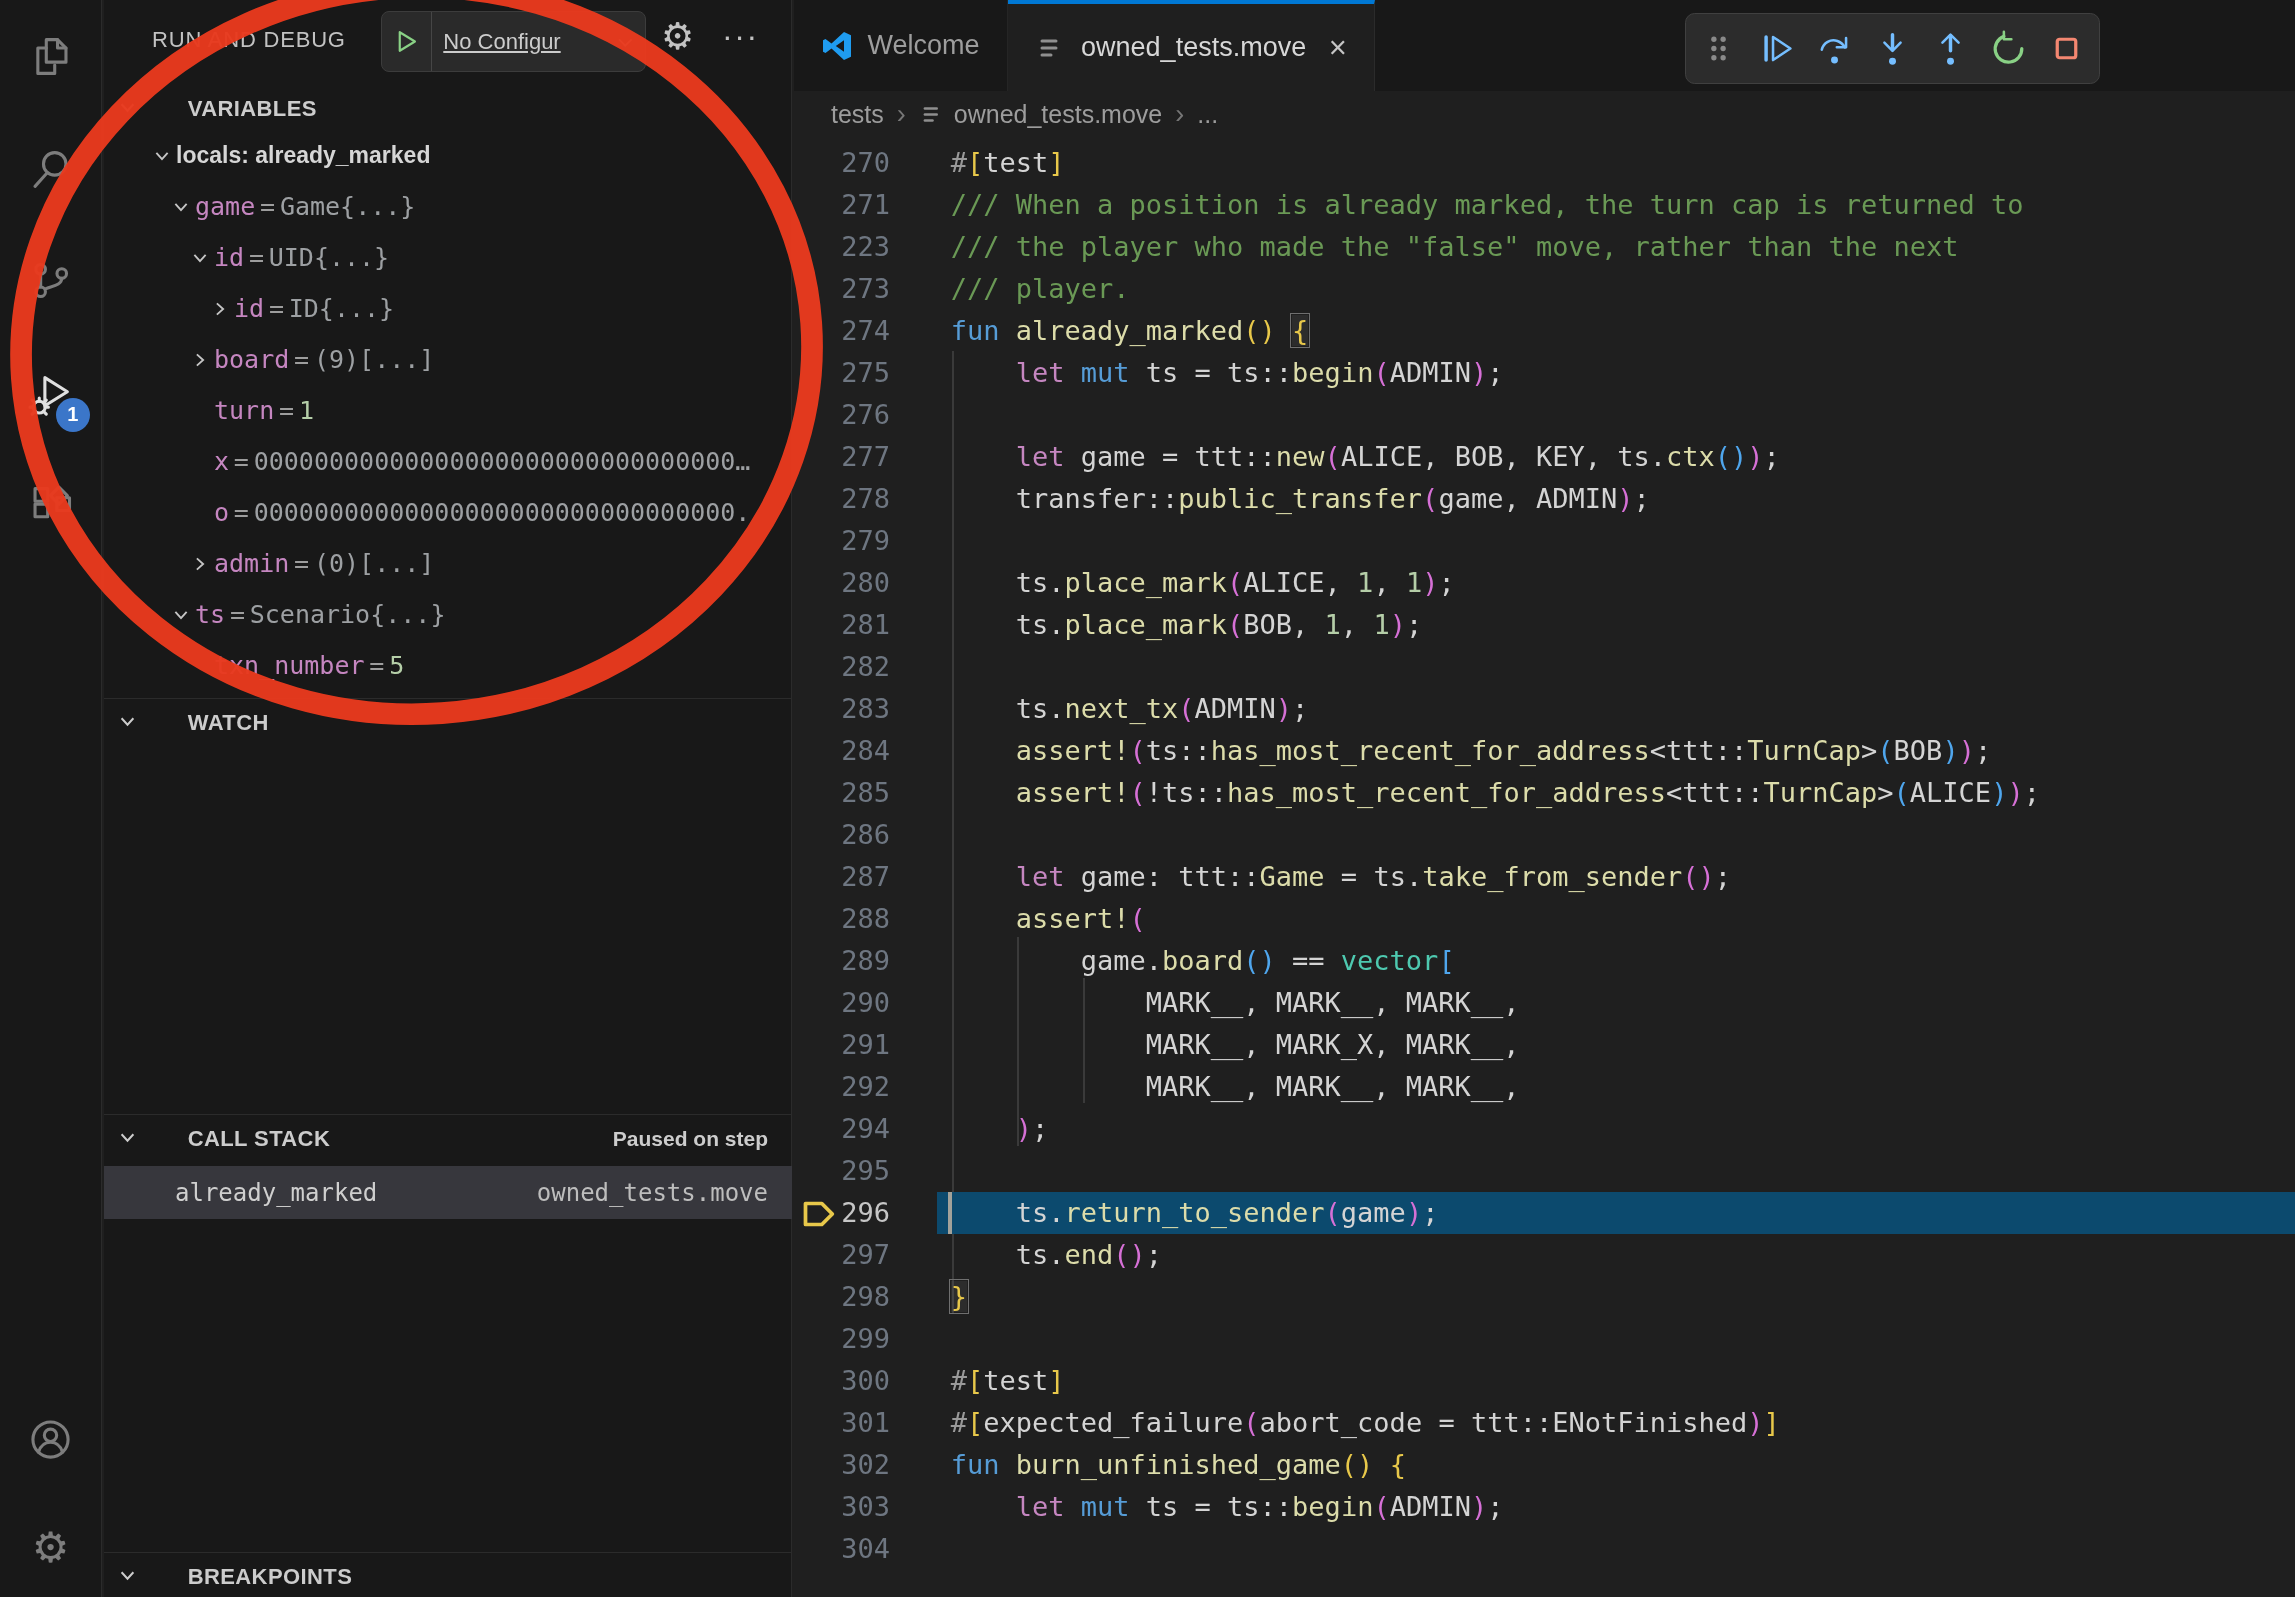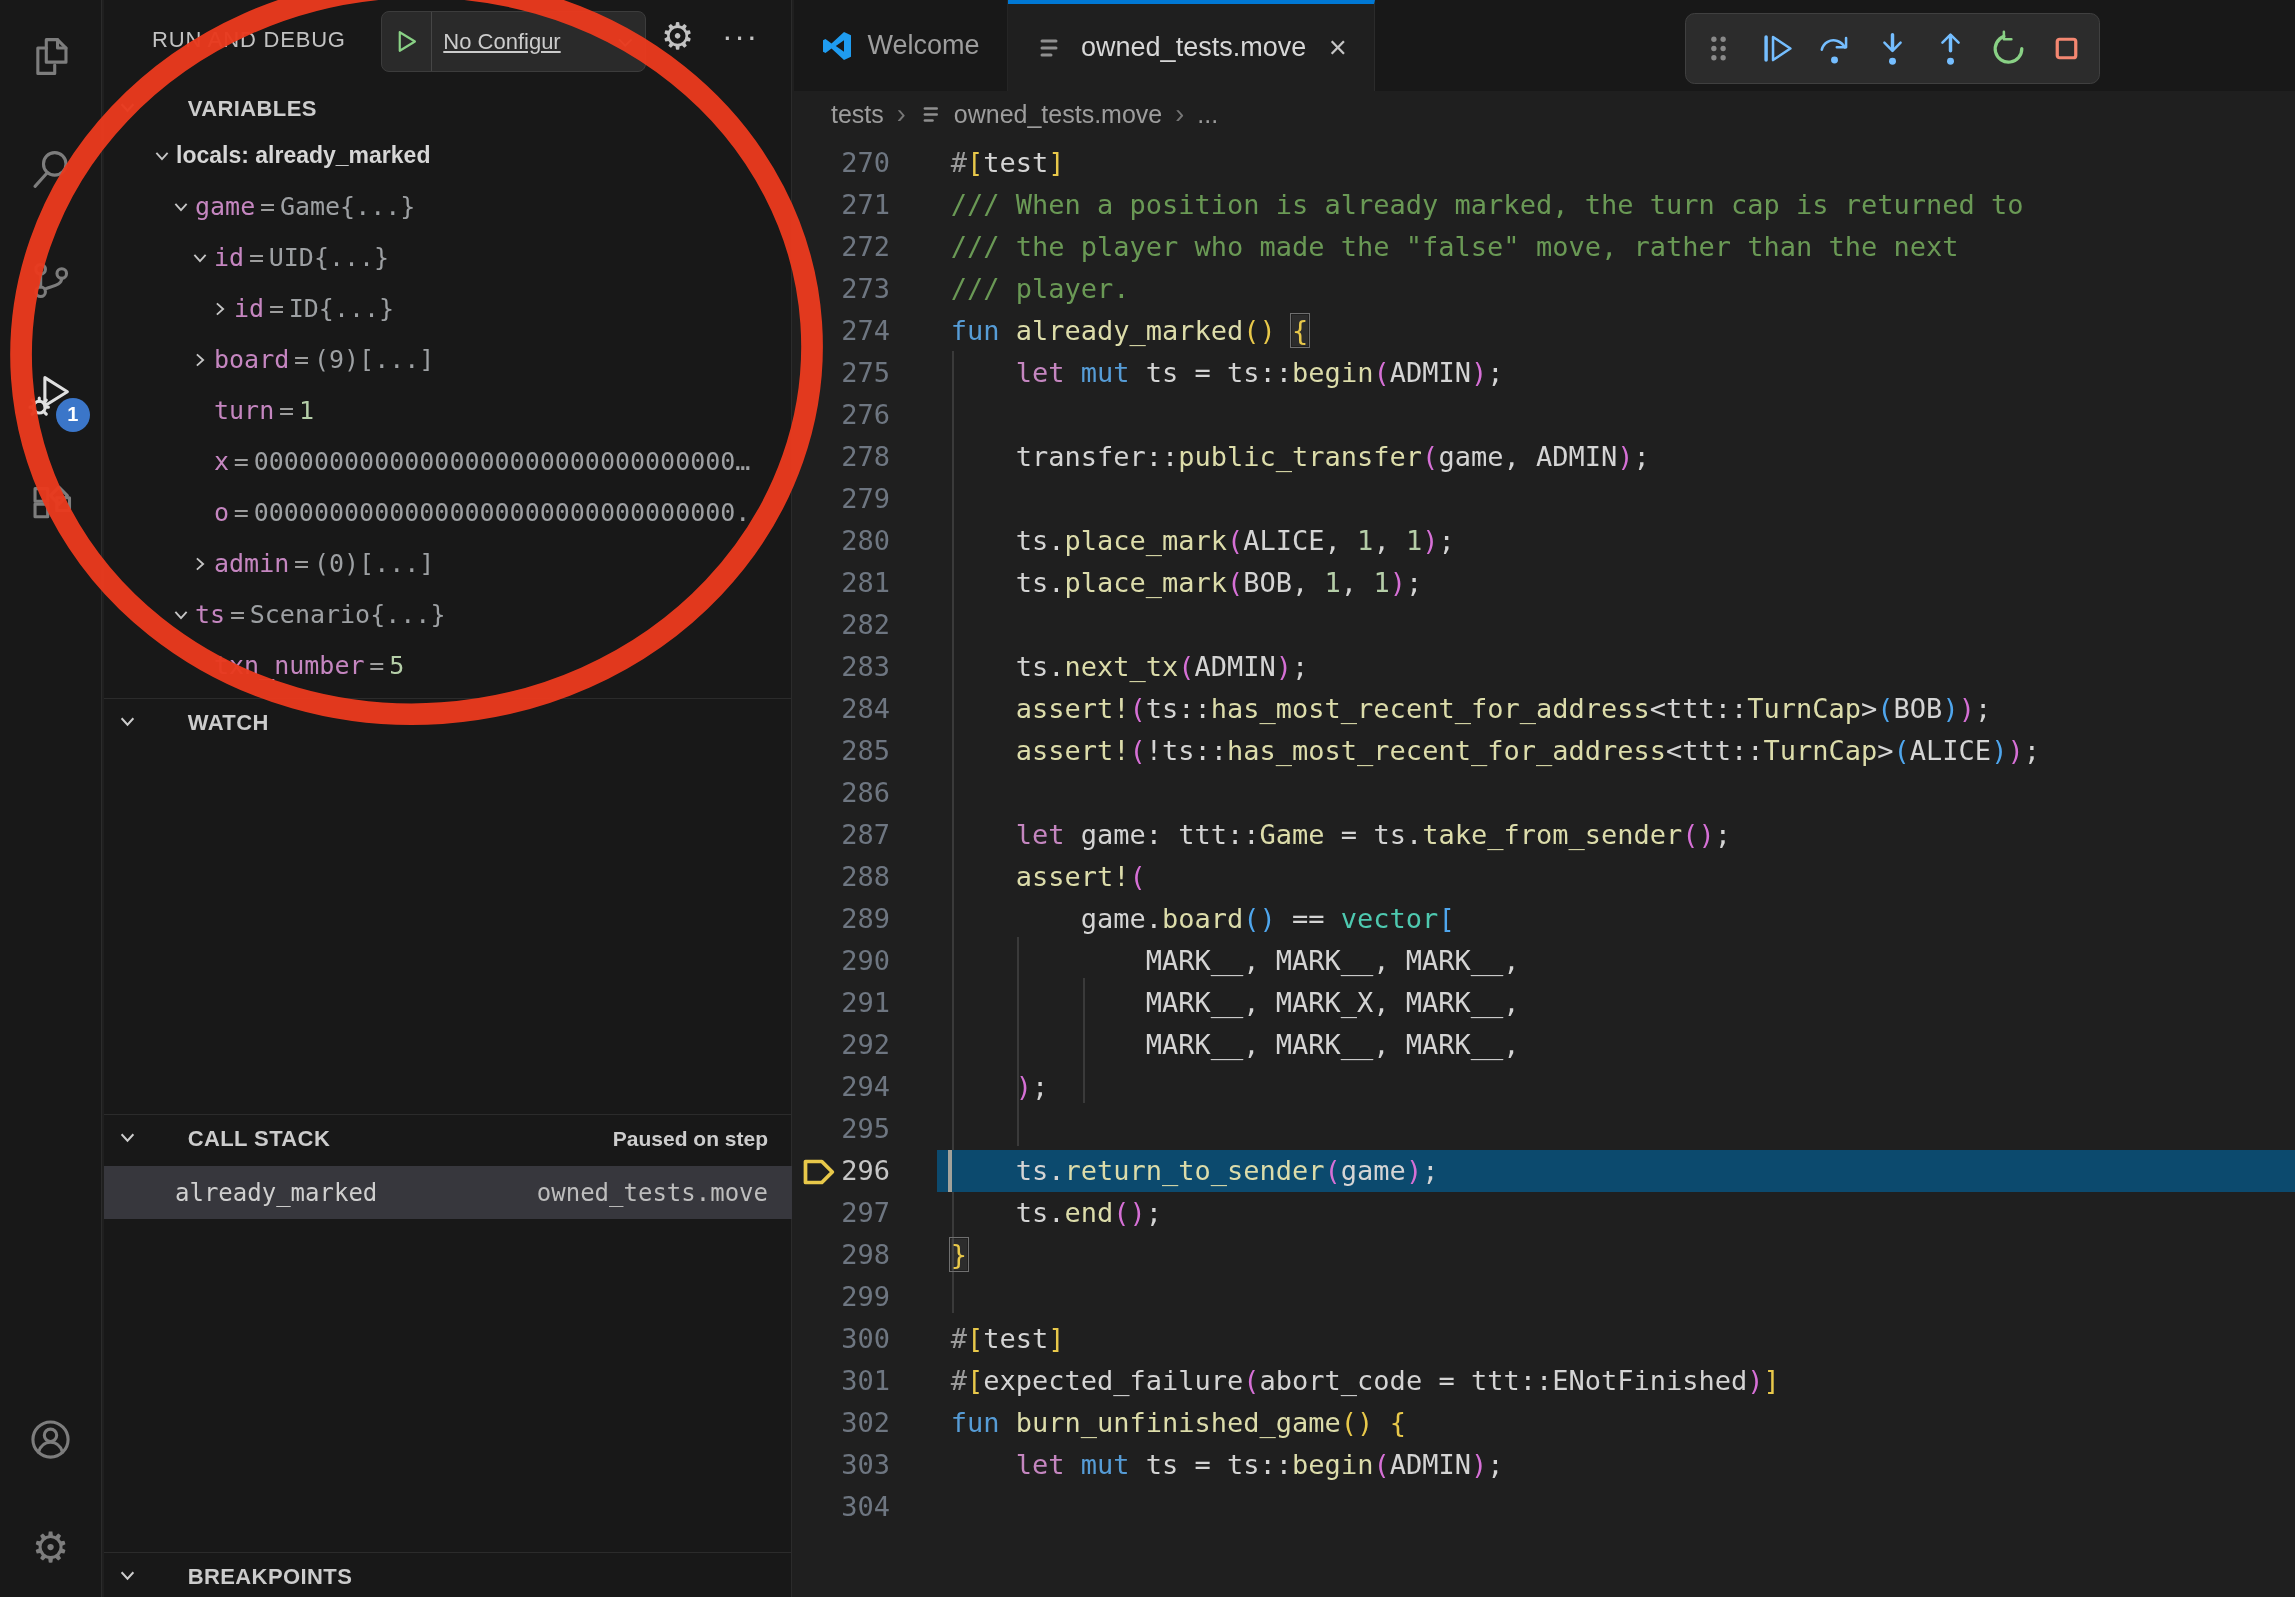--- a/index.html
+++ b/index.html
@@ -411,25 +411,26 @@
         <span class="crumb">
           <span>...</span>
         </span>
       </div>
     <div class="codewrap" id="codewrap">
       <div class="iguide" style="left:158px; top:209px; height:962px;"></div>
       <div class="iguide" style="left:223px; top:795px; height:209px;"></div>
       <div class="iguide" style="left:289px; top:836px; height:125px;"></div>
     <div class="line"><div class="gutter">270</div><div class="ltext"><span class="tk-a">#</span><span class="tk-g1">[</span><span class="tk-d">test</span><span class="tk-g1">]</span></div></div>
         <div class="line"><div class="gutter">271</div><div class="ltext"><span class="tk-c">/// When a position is already marked, the turn cap is returned to</span></div></div>
-        <div class="line"><div class="gutter">272</div><div class="ltext"><span class="tk-c">/// the player who made the "false" move, rather than the next</span></div></div>
+        <div class="line"><div class="gutter">223</div><div class="ltext"><span class="tk-c">/// the player who made the "false" move, rather than the next</span></div></div>
         <div class="line"><div class="gutter">273</div><div class="ltext"><span class="tk-c">/// player.</span></div></div>
         <div class="line"><div class="gutter">274</div><div class="ltext"><span class="tk-k">fun</span><span class="tk-d"> </span><span class="tk-f">already_marked</span><span class="tk-g1">()</span><span class="tk-d"> </span><span class="tk-g1m">{</span></div></div>
         <div class="line"><div class="gutter">275</div><div class="ltext"><span class="tk-d">    </span><span class="tk-m">let</span><span class="tk-d"> </span><span class="tk-k">mut</span><span class="tk-d"> ts = ts::</span><span class="tk-f">begin</span><span class="tk-g2">(</span><span class="tk-d">ADMIN</span><span class="tk-g2">)</span><span class="tk-d">;</span></div></div>
         <div class="line"><div class="gutter">276</div><div class="ltext"></div></div>
+        <div class="line"><div class="gutter">277</div><div class="ltext"><span class="tk-d">    </span><span class="tk-m">let</span><span class="tk-d"> game = ttt::</span><span class="tk-f">new</span><span class="tk-g2">(</span><span class="tk-d">ALICE, BOB, KEY, ts.</span><span class="tk-f">ctx</span><span class="tk-g3">()</span><span class="tk-g2">)</span><span class="tk-d">;</span></div></div>
         <div class="line"><div class="gutter">278</div><div class="ltext"><span class="tk-d">    transfer::</span><span class="tk-f">public_transfer</span><span class="tk-g2">(</span><span class="tk-d">game, ADMIN</span><span class="tk-g2">)</span><span class="tk-d">;</span></div></div>
         <div class="line"><div class="gutter">279</div><div class="ltext"></div></div>
         <div class="line"><div class="gutter">280</div><div class="ltext"><span class="tk-d">    ts.</span><span class="tk-f">place_mark</span><span class="tk-g2">(</span><span class="tk-d">ALICE, </span><span class="tk-n">1</span><span class="tk-d">, </span><span class="tk-n">1</span><span class="tk-g2">)</span><span class="tk-d">;</span></div></div>
         <div class="line"><div class="gutter">281</div><div class="ltext"><span class="tk-d">    ts.</span><span class="tk-f">place_mark</span><span class="tk-g2">(</span><span class="tk-d">BOB, </span><span class="tk-n">1</span><span class="tk-d">, </span><span class="tk-n">1</span><span class="tk-g2">)</span><span class="tk-d">;</span></div></div>
         <div class="line"><div class="gutter">282</div><div class="ltext"></div></div>
         <div class="line"><div class="gutter">283</div><div class="ltext"><span class="tk-d">    ts.</span><span class="tk-f">next_tx</span><span class="tk-g2">(</span><span class="tk-d">ADMIN</span><span class="tk-g2">)</span><span class="tk-d">;</span></div></div>
         <div class="line"><div class="gutter">284</div><div class="ltext"><span class="tk-d">    </span><span class="tk-f">assert!</span><span class="tk-g2">(</span><span class="tk-d">ts::</span><span class="tk-f">has_most_recent_for_address</span><span class="tk-d">&lt;ttt::</span><span class="tk-f">TurnCap</span><span class="tk-d">&gt;</span><span class="tk-g3">(</span><span class="tk-d">BOB</span><span class="tk-g3">)</span><span class="tk-g2">)</span><span class="tk-d">;</span></div></div>
         <div class="line"><div class="gutter">285</div><div class="ltext"><span class="tk-d">    </span><span class="tk-f">assert!</span><span class="tk-g2">(</span><span class="tk-d">!ts::</span><span class="tk-f">has_most_recent_for_address</span><span class="tk-d">&lt;ttt::</span><span class="tk-f">TurnCap</span><span class="tk-d">&gt;</span><span class="tk-g3">(</span><span class="tk-d">ALICE</span><span class="tk-g3">)</span><span class="tk-g2">)</span><span class="tk-d">;</span></div></div>
         <div class="line"><div class="gutter">286</div><div class="ltext"></div></div>
         <div class="line"><div class="gutter">287</div><div class="ltext"><span class="tk-d">    </span><span class="tk-m">let</span><span class="tk-d"> game: ttt::</span><span class="tk-f">Game</span><span class="tk-d"> = ts.</span><span class="tk-f">take_from_sender</span><span class="tk-g2">()</span><span class="tk-d">;</span></div></div>

